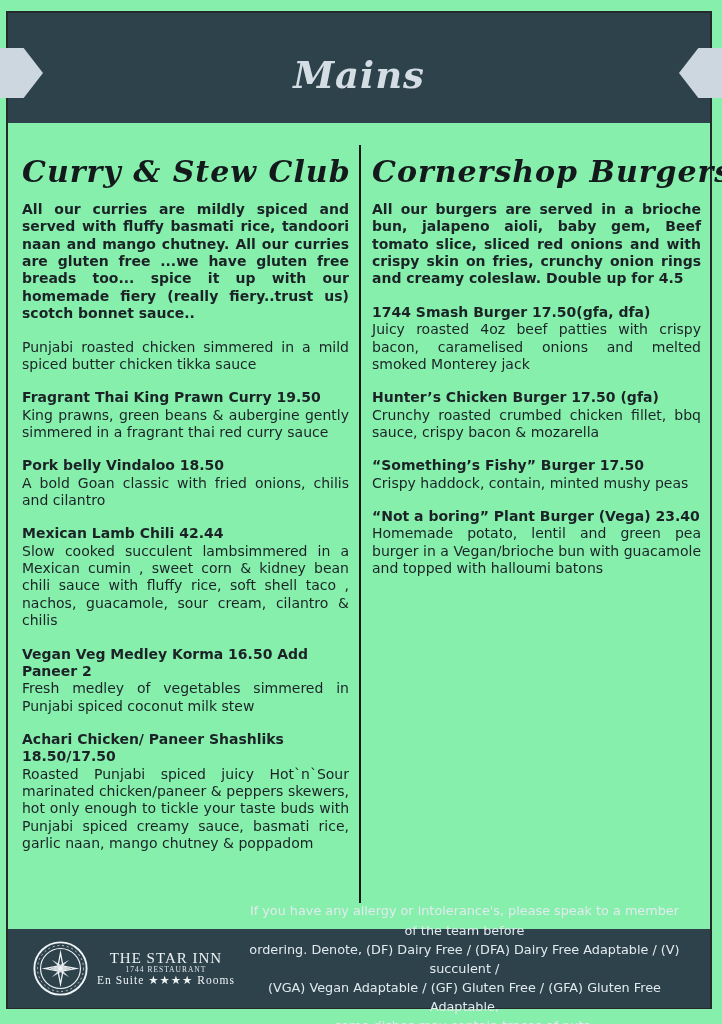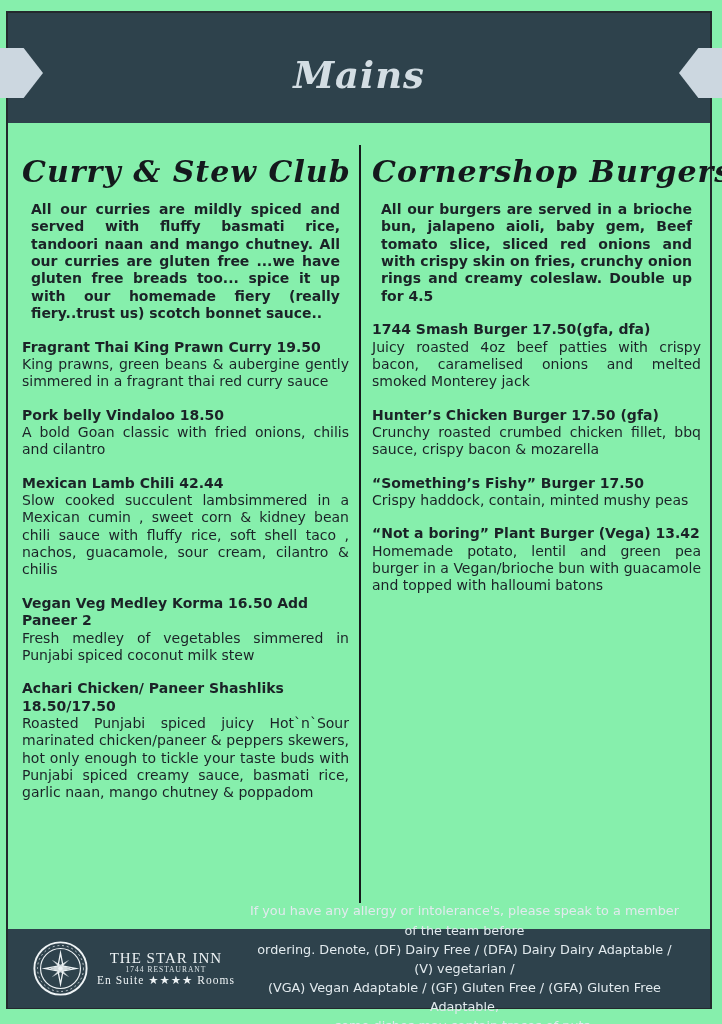--- a/index.html
+++ b/index.html
@@ -58,21 +58,21 @@
     font-size:30px;color:#14191c;
     text-align:center;
     margin:16px 0 12px 0;
     letter-spacing:1px;
     white-space:nowrap;
   }
   .intro{
     font-weight:700;
     font-size:14px;line-height:1.24;
     text-align:justify;
-    margin:9px;
+    margin:0;
   }
   .menu-item{margin-top:16px;}
   .item-name{
     font-weight:700;
     font-size:14px;line-height:1.24;
   }
   .item-desc{
     font-weight:400;
     font-size:14px;line-height:1.24;
     text-align:justify;
@@ -132,20 +132,21 @@
   </div>
 
   <div class="arrow left"></div>
   <div class="arrow right"></div>
 
   <section class="col left-col">
     <h2 class="col-heading">Curry &amp; Stew Club</h2>
     <p class="intro">All our curries are mildly spiced and served with fluffy basmati rice, tandoori naan and mango chutney. All our curries are gluten free ...we have gluten free breads too... spice it up with our homemade fiery (really fiery..trust us) scotch bonnet sauce..</p>
 
     <div class="menu-item">
+      <div class="item-desc">Punjabi roasted chicken simmered in a mild spiced butter chicken tikka sauce</div>
     </div>
     <div class="menu-item">
       <div class="item-name">Fragrant Thai King Prawn Curry 19.50</div>
       <div class="item-desc">King prawns, green beans &amp; aubergine gently simmered in a fragrant thai red curry sauce</div>
     </div>
     <div class="menu-item">
       <div class="item-name">Pork belly Vindaloo 18.50</div>
       <div class="item-desc">A bold Goan classic with fried onions, chilis and cilantro</div>
     </div>
     <div class="menu-item">
@@ -174,21 +175,21 @@
     </div>
     <div class="menu-item">
       <div class="item-name">Hunter’s Chicken Burger 17.50 (gfa)</div>
       <div class="item-desc">Crunchy roasted crumbed chicken fillet, bbq sauce, crispy bacon &amp; mozarella</div>
     </div>
     <div class="menu-item">
       <div class="item-name">“Something’s Fishy” Burger 17.50</div>
       <div class="item-desc">Crispy haddock, contain, minted mushy peas</div>
     </div>
     <div class="menu-item">
-      <div class="item-name">“Not a boring” Plant Burger (Vega) 13.42</div>
+      <div class="item-name">“Not a boring” Plant Burger (Vega) 23.40</div>
       <div class="item-desc">Homemade potato, lentil and green pea burger in a Vegan/brioche bun with guacamole and topped with halloumi batons</div>
     </div>
   </section>
 
   <div class="footer-band">
     <div class="footer-logo">
       <svg class="logo-badge" viewBox="0 0 60 60">
         <circle cx="30" cy="30" r="27.5" fill="none" stroke="#eef3f5" stroke-width="2"></circle>
         <circle cx="30" cy="30" r="21" fill="none" stroke="#eef3f5" stroke-width="1.2"></circle>
         <circle cx="30" cy="30" r="24.2" fill="none" stroke="#eef3f5" stroke-width="0.8" stroke-dasharray="2 3"></circle>
@@ -198,19 +199,19 @@
         <circle cx="30" cy="30" r="2.4" fill="#eef3f5"></circle>
       </svg>
       <div class="logo-text">
         <div class="logo-title">THE STAR INN</div>
         <div class="logo-subtitle">1744 RESTAURANT</div>
         <div class="logo-rooms">En Suite ★★★★ Rooms</div>
       </div>
     </div>
     <div class="footer-notice">
       <div>If you have any allergy or intolerance's, please speak to a member of the team before</div>
-      <div>ordering. Denote, (DF) Dairy Free / (DFA) Dairy Dairy Adaptable / (V) vegetarian /</div>
+      <div>ordering. Denote, (DF) Dairy Free / (DFA) Dairy Free Adaptable / (V) succulent /</div>
       <div>(VGA) Vegan Adaptable / (GF) Gluten Free / (GFA) Gluten Free Adaptable,</div>
       <div>some dishes may contain traces of nuts.</div>
     </div>
   </div>
 
 </div>
 
 </body></html>

